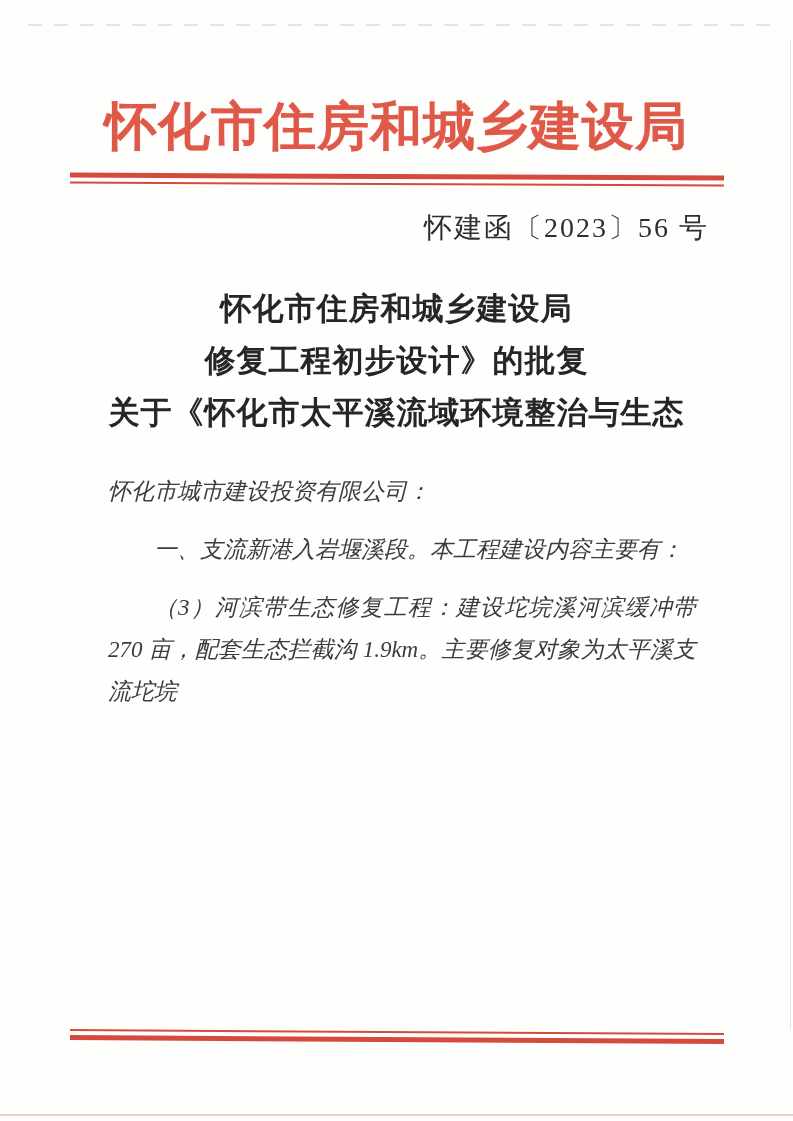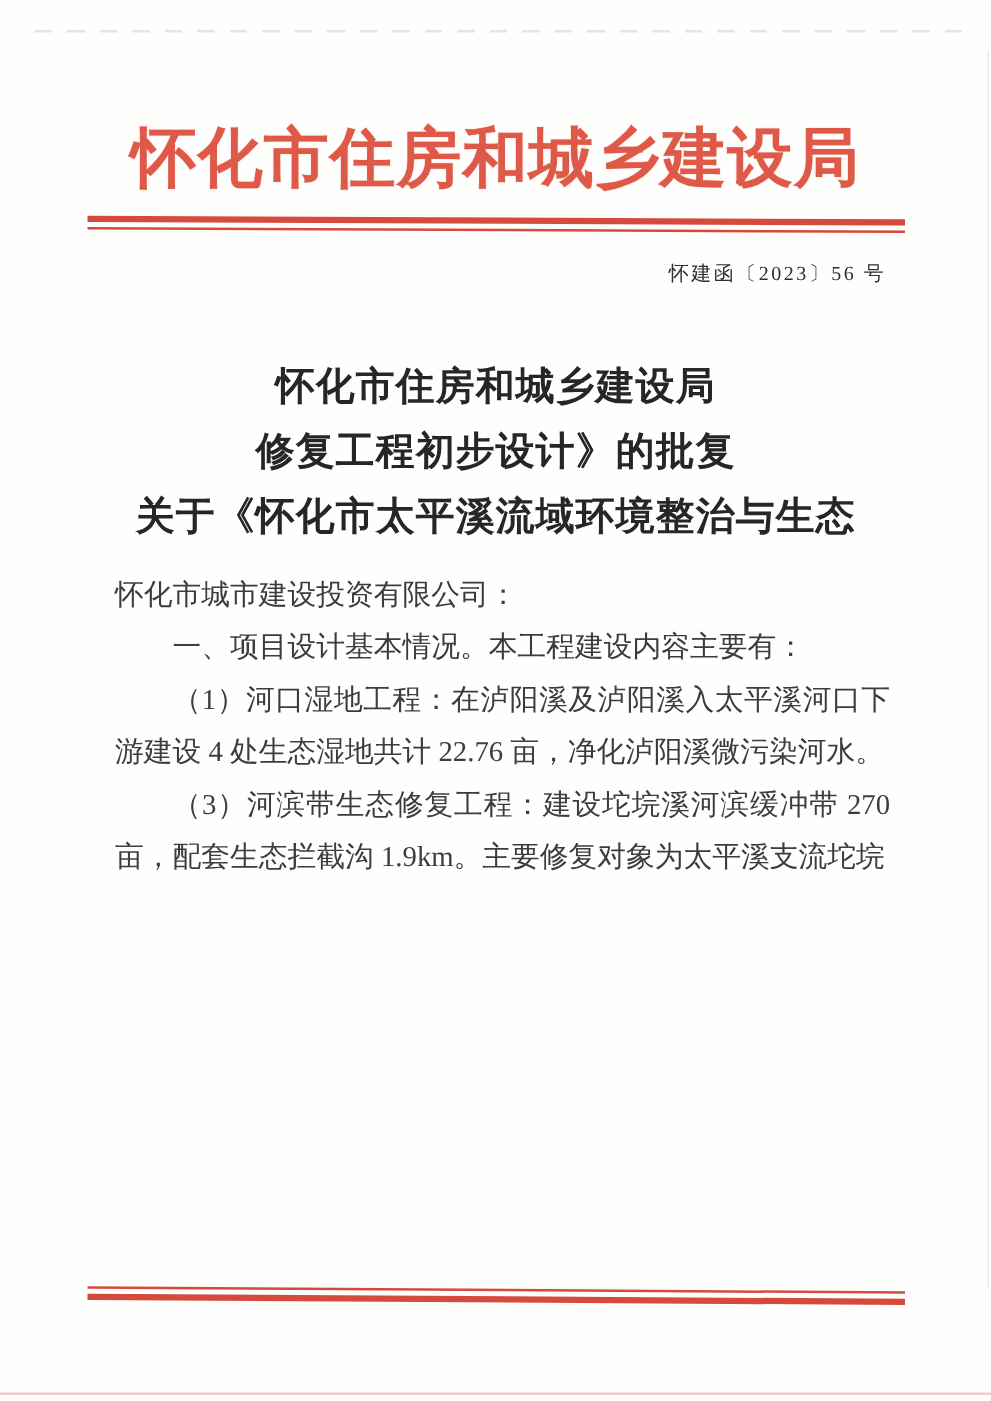--- a/index.html
+++ b/index.html
@@ -50,21 +50,21 @@
   .rule .bar.thin  { height: 2px; }
   .rule-top { top: 174px; }
   .rule-top .bar.thin { margin-top: 4px; }
   .rule-bottom { top: 1031px; transform: translateX(-50%) rotate(0.35deg); }
   .rule-bottom .bar.thick { margin-top: 4px; }
 
   .doc-number {
     position: absolute; top: 209px; left: 0; width: 100%;
     box-sizing: border-box; padding-right: 84px;
     text-align: right;
-    font-size: 16px; color: #2e2e2e;
+    font-size: 28px; color: #2e2e2e;
     letter-spacing: 2px;
     white-space: nowrap;
   }
 
   
   .title {
     position: absolute; top: 283px; left: 0; width: 100%;
     margin: 0;
     text-align: center;
     font-size: 31px; font-weight: 700;
@@ -74,21 +74,21 @@
   }
   .title .t-line { display: block; white-space: nowrap; }
 
   
   .doc-body {
     position: absolute; top: 455px; left: 92px; width: 620px;
     font-size: 23px; line-height: 42px;
     color: #3c3c3c;
     text-align: justify;
   }
-  .doc-body p { margin: 0; }
+  .doc-body p { margin: 16px; font-style: italic; }
   .doc-body p.para { text-indent: 2em; }
 </style>
 </head>
 <body>
 
 <div class="page">
 
   <div class="artifact artifact-top"></div>
   <div class="artifact artifact-right"></div>
 
@@ -104,22 +104,21 @@
   </header>
 
   <h1 class="title">
     <span class="t-line">怀化市住房和城乡建设局</span>
     <span class="t-line">修复工程初步设计》的批复</span>
     <span class="t-line">关于《怀化市太平溪流域环境整治与生态</span>
   </h1>
 
   <main class="doc-body">
     <p class="salutation">怀化市城市建设投资有限公司：</p>
-    <p class="para">一、项目设计基本情况。本工程建设内容主要有：</p>
-    <p class="para">（1）河口湿地工程：在泸阳溪及泸阳溪入太平溪河口下游建设 4 处生态湿地共计 22.76 亩，净化泸阳溪微污染河水。</p>
+    <p class="para">一、支流新港入岩堰溪段。本工程建设内容主要有：</p>
     <p class="para">（3）河滨带生态修复工程：建设坨垸溪河滨缓冲带 270 亩，配套生态拦截沟 1.9km。主要修复对象为太平溪支流坨垸</p>
   </main>
 
   <footer>
     <div class="rule rule-bottom">
       <div class="bar thin"></div>
       <div class="bar thick"></div>
     </div>
     <div class="artifact artifact-bottom"></div>
   </footer>

